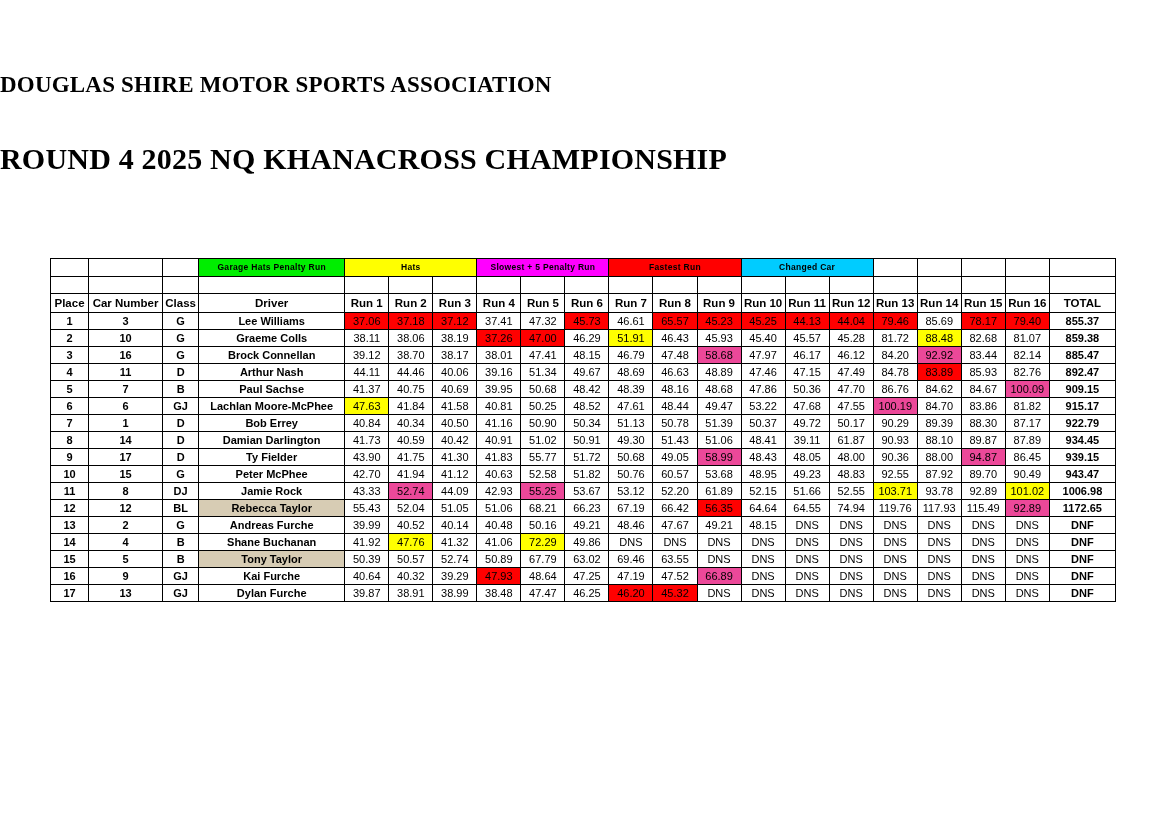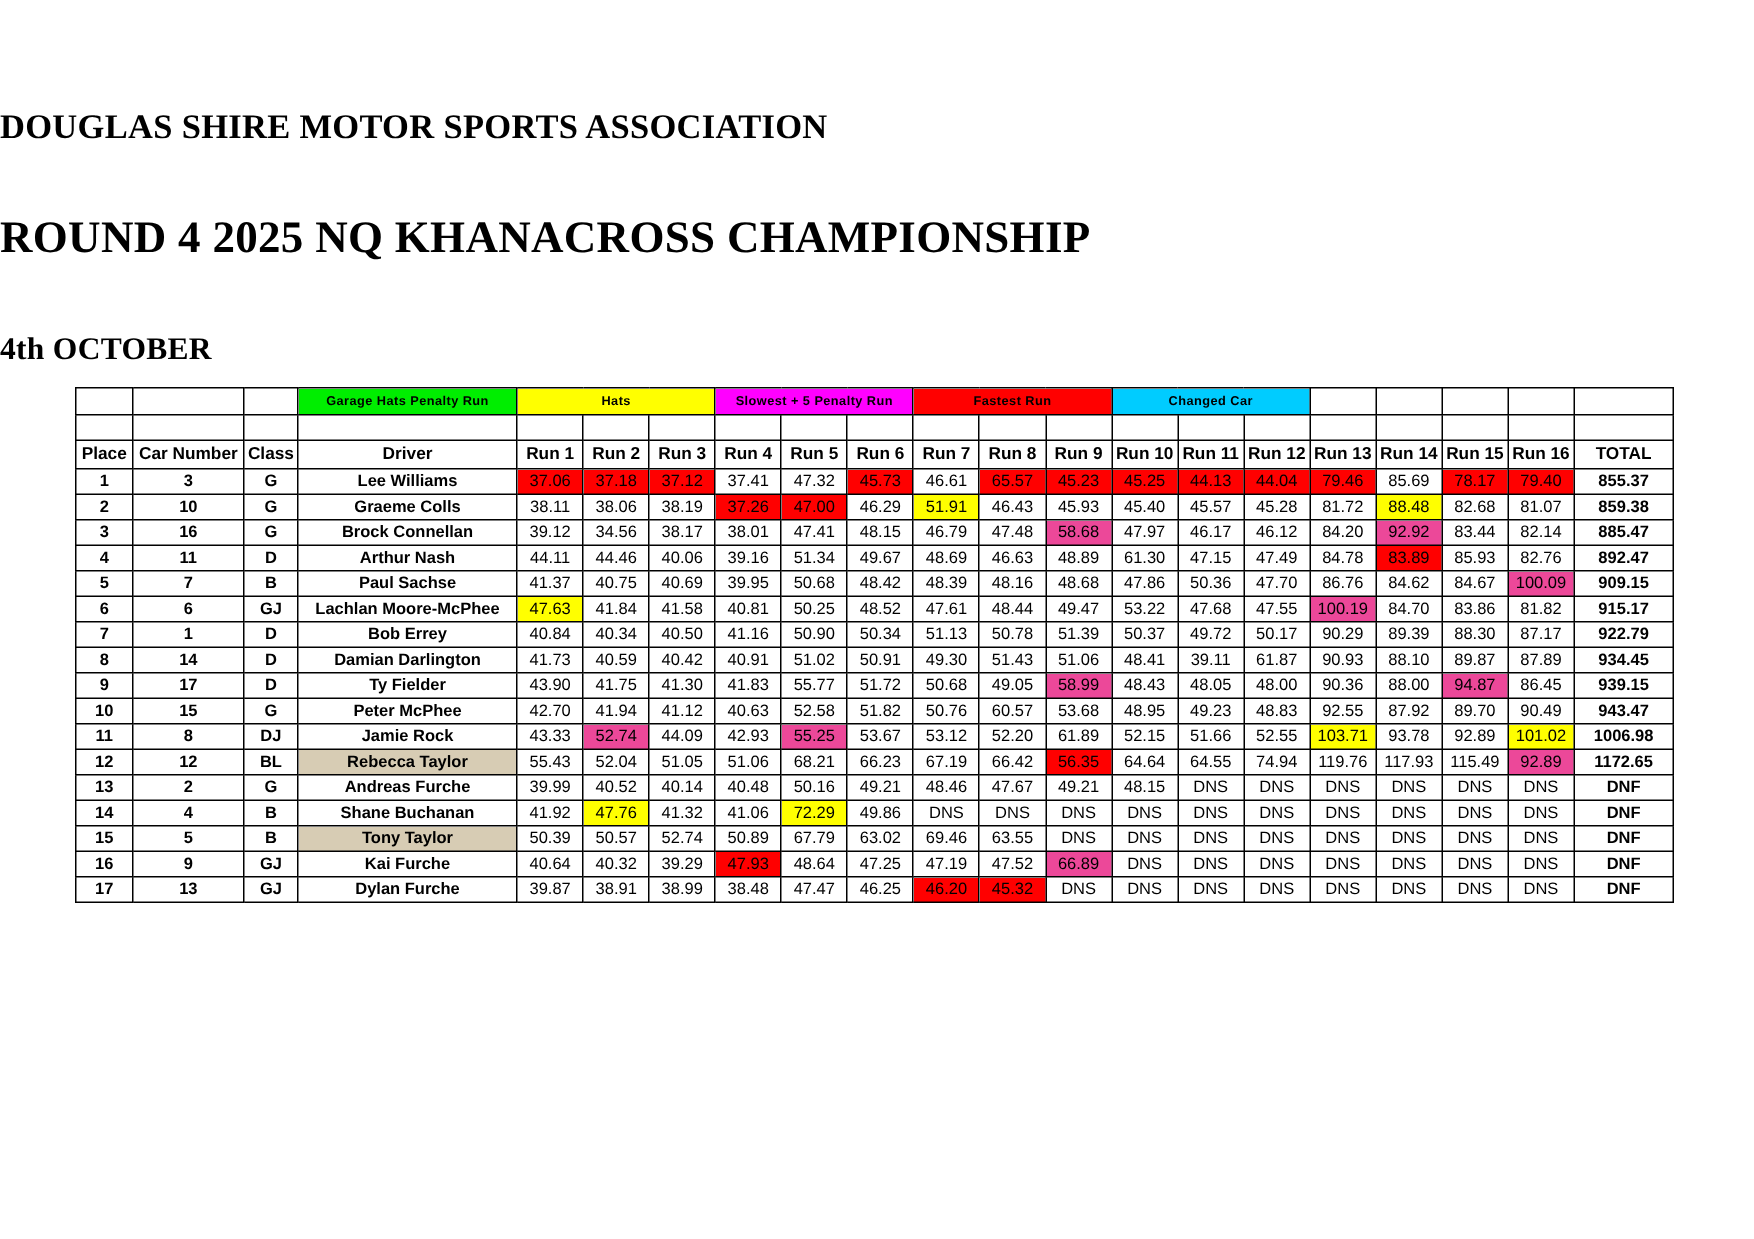--- a/index.html
+++ b/index.html
@@ -106,21 +106,20 @@
   .hl-magenta{ background: #ec4899; }
   .hl-green  { background: #ec4899; }
   .hl-tan    { background: #d7ccb4; }
 </style>
 </head>
 <body>
 
 <div class="titles">
   <div class="title-line">DOUGLAS SHIRE MOTOR SPORTS ASSOCIATION</div>
   <div class="title-line sub">ROUND 4 2025 NQ KHANACROSS CHAMPIONSHIP</div>
-  <div class="title-line date">4th OCTOBER</div>
 </div>
 
 <div class="table-wrap">
   <table class="results">
     <colgroup>
       <col class="c-place">
         <col class="c-car">
         <col class="c-class">
         <col class="c-driver">
       <col class="c-run">
@@ -249,21 +248,21 @@
           <td class="run">82.68</td>
           <td class="run">81.07</td>
           <td class="total">859.38</td>
         </tr>
         <tr class="data">
           <td class="place">3</td>
           <td class="car">16</td>
           <td class="cls">G</td>
           <td class="driver">Brock Connellan</td>
           <td class="run">39.12</td>
-          <td class="run">34.56</td>
+          <td class="run">38.70</td>
           <td class="run">38.17</td>
           <td class="run">38.01</td>
           <td class="run">47.41</td>
           <td class="run">48.15</td>
           <td class="run">46.79</td>
           <td class="run">47.48</td>
           <td class="run hl-magenta">58.68</td>
           <td class="run">47.97</td>
           <td class="run">46.17</td>
           <td class="run">46.12</td>
@@ -280,21 +279,21 @@
           <td class="driver">Arthur Nash</td>
           <td class="run">44.11</td>
           <td class="run">44.46</td>
           <td class="run">40.06</td>
           <td class="run">39.16</td>
           <td class="run">51.34</td>
           <td class="run">49.67</td>
           <td class="run">48.69</td>
           <td class="run">46.63</td>
           <td class="run">48.89</td>
-          <td class="run">61.30</td>
+          <td class="run">47.46</td>
           <td class="run">47.15</td>
           <td class="run">47.49</td>
           <td class="run">84.78</td>
           <td class="run hl-red">83.89</td>
           <td class="run">85.93</td>
           <td class="run">82.76</td>
           <td class="total">892.47</td>
         </tr>
         <tr class="data">
           <td class="place">5</td>

